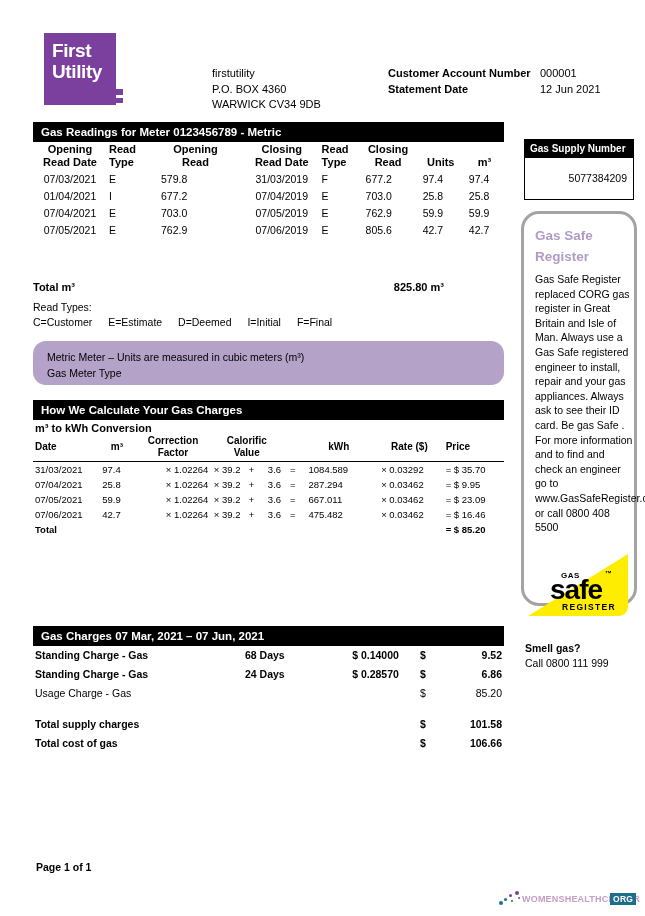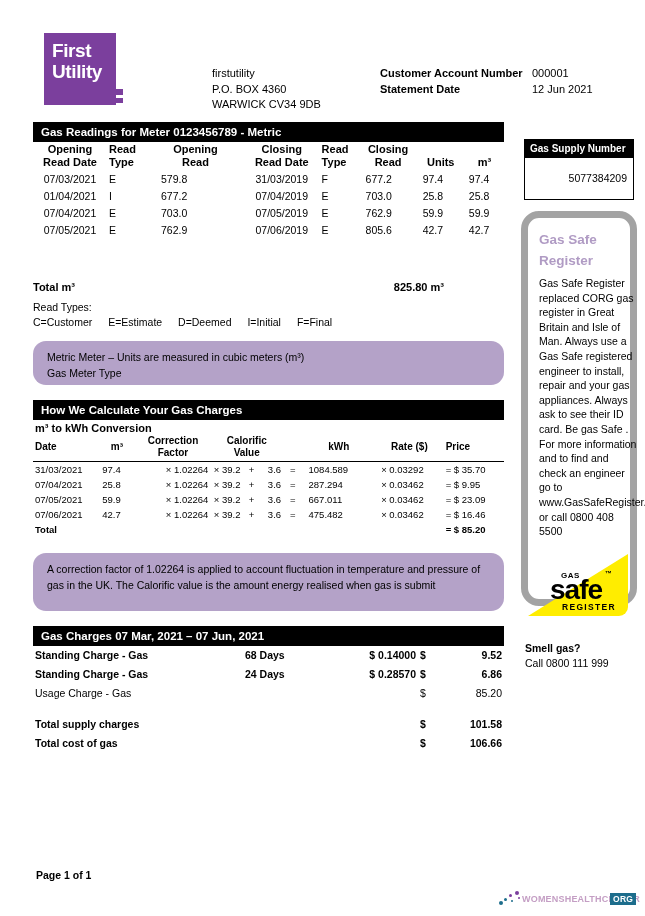--- a/index.html
+++ b/index.html
@@ -20,21 +20,21 @@
   .logo-tick2 { position: absolute; left: 72px; top: 65px; width: 7px; height: 5px; background: #7b3f9d; }
   .logo-text {
     position: absolute; left: 8px; top: 7px; color: #ffffff;
     font-weight: bold; font-size: 19px; line-height: 21px; letter-spacing: -0.4px;
   }
 
   
   .addr { position: absolute; left: 212px; top: 66px; font-size: 11px; line-height: 15.5px; }
 
   
-  .acct { position: absolute; left: 380px; top: 66px; font-size: 11px; line-height: 15.5px; }
+  .acct { position: absolute; left: 388px; top: 66px; font-size: 11px; line-height: 15.5px; }
   .acct .row { display: flex; }
   .acct .lbl { font-weight: bold; width: 152px; }
   .acct .val { font-weight: normal; }
 
   
   .bar {
     background: #000000; color: #ffffff; font-weight: bold; font-size: 11.5px;
     padding: 3px 0 3px 8px; line-height: 14px;
   }
 
@@ -95,34 +95,34 @@
   table.cv td.k-kwh { text-align: left; padding-left: 6px;}
   table.cv td.k-rate { text-align: left; padding-left: 6px;}
   .cv-total td { font-weight: bold; padding-top: 2px; }
 
   
   .charges { position: absolute; left: 33px; top: 626px; width: 471px; }
   table.ch { width: 100%; border-collapse: collapse; font-size: 10.5px; }
   table.ch td { padding: 2px 2px; line-height: 15px; }
   .h-desc { width: 210px; text-align: left; }
   .h-days { width: 90px; text-align: left; }
-  .h-rate { width: 85px; text-align: right; }
+  .h-rate { width: 85px; text-align: center; }
   .h-cur  { width: 30px; text-align: left; }
   .h-amt  { width: 56px; text-align: right; }
   .bold td { font-weight: bold; }
   .spacer td { height: 12px; line-height: 12px; padding: 0; }
 
   
   .gsn-box { position: absolute; left: 524px; top: 139px; width: 110px; }
   .gsn-head { background: #000; color: #fff; font-weight: bold; font-size: 10px; padding: 4px 6px; }
   .gsn-body { border: 1px solid #000; border-top: none; height: 42px; padding: 14px 6px; font-size: 10.5px; text-align: right; }
 
   .gsr-box {
     position: absolute; left: 521px; top: 211px; width: 116px; height: 395px;
-    border: 7px solid #a3a3a3; border-radius: 18px; background: #fff;
+    border: 3px solid #a3a3a3; border-radius: 18px; background: #fff;
   }
   .gsr-title { position: absolute; left: 11px; top: 11px; width: 96px;
     color: #b09bc4; font-size: 13.5px; font-weight: bold; line-height: 21px; }
   .gsr-text { position: absolute; left: 11px; top: 58px; width: 98px;
     font-size: 10.5px; line-height: 14.6px; }
 
   
   .gs-logo { position: absolute; left: 528px; top: 554px; width: 100px; height: 62px; }
   .gs-tri { position: absolute; left: 0; top: 0; width: 100px; height: 62px;
     background: #ffed00;
@@ -133,21 +133,21 @@
   .gs-safe { position: absolute; left: 22px; top: 20px; font-size: 28px; font-weight: bold;
     color: #000; letter-spacing: -1px; font-family:"Liberation Sans", sans-serif; }
   .gs-tm { position: absolute; left: 77px; top: 16px; font-size: 7px; font-weight: bold; color:#000; }
   .gs-reg { position: absolute; left: 34px; top: 48px; font-size: 8.5px; font-weight: bold;
     color: #000; letter-spacing: 1.3px; }
 
   .smell { position: absolute; left: 525px; top: 641px; font-size: 10.5px; line-height: 15px; }
   .smell .hd { font-weight: bold; }
 
   
-  .page-no { position: absolute; left: 36px; top: 861px; font-size: 10.5px; font-weight: bold; margin-top: 8px; }
+  .page-no { position: absolute; left: 36px; top: 861px; font-size: 10.5px; font-weight: bold; }
 
   .wm { position: absolute; left: 497px; top: 890px; width: 142px; height: 20px; }
   .wm-text { position: absolute; left: 25px; top: 4px; font-size: 9px; letter-spacing: 0.2px;
     color: #c49ec4; font-weight: bold; }
   .wm-org { position: absolute; left: 113px; top: 3px; background: #1d6d8c; color: #fff;
     font-size: 8.5px; font-weight: bold; padding: 1px 3px; letter-spacing: 0.3px; }
   .wm-dots { position: absolute; left: 0; top: 0; width: 26px; height: 18px; }
   .wm-dots i { position: absolute; display: block; border-radius: 50%; background: #1d6d8c; }
 </style>
 </head>
@@ -364,21 +364,20 @@
           <td class="k-cv2"></td>
           <td class="k-eq"></td>
           <td class="k-kwh"></td>
           <td class="k-rate"></td>
           <td class="k-price">= $ 85.20</td>
         </tr>
       </tbody>
     </table>
   </div>
 
-  <div class="purple-box" id="corr-box">A correction factor of 1.02264 is applied to account fluctuation in temperature and pressure of gas in the UK. The Calorific value is the amount energy realised when gas is submit</div>
 
   <div class="charges">
     <div class="bar">Gas Charges 07 Mar, 2021 – 07 Jun, 2021</div>
     <table class="ch">
       <tbody>
         <tr class="bold">
           <td class="h-desc">Standing Charge - Gas</td>
           <td class="h-days">68 Days</td>
           <td class="h-rate">$ 0.14000</td>
           <td class="h-cur">$</td>

